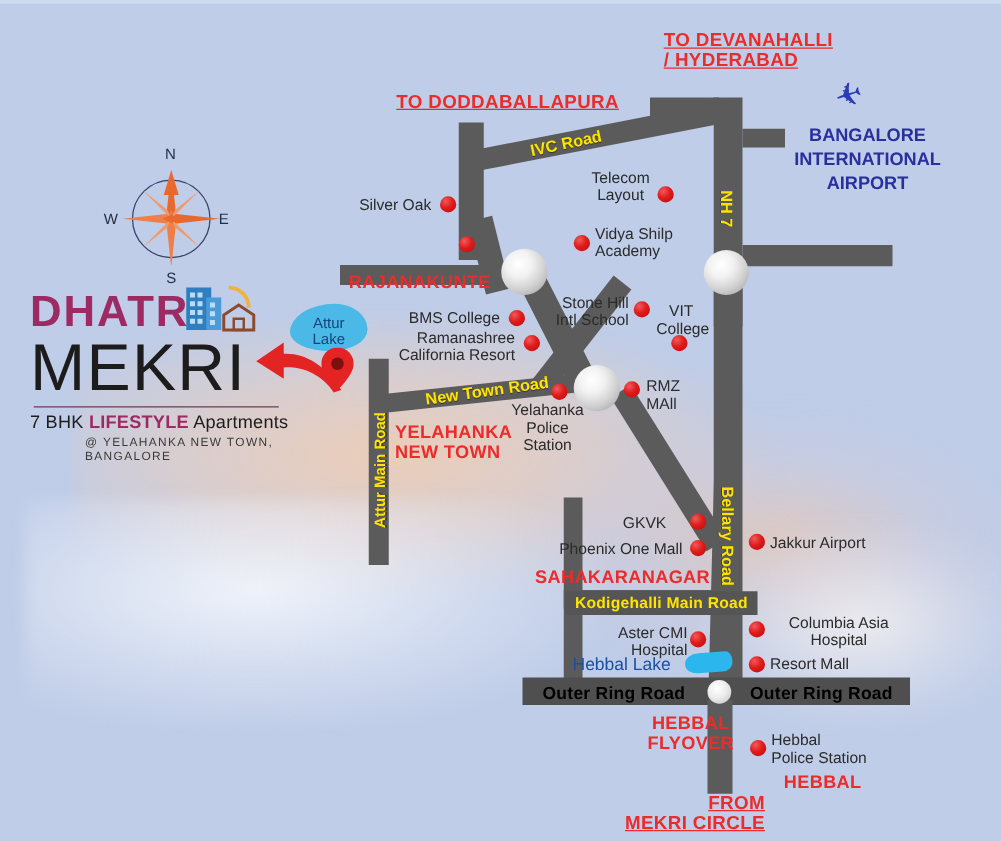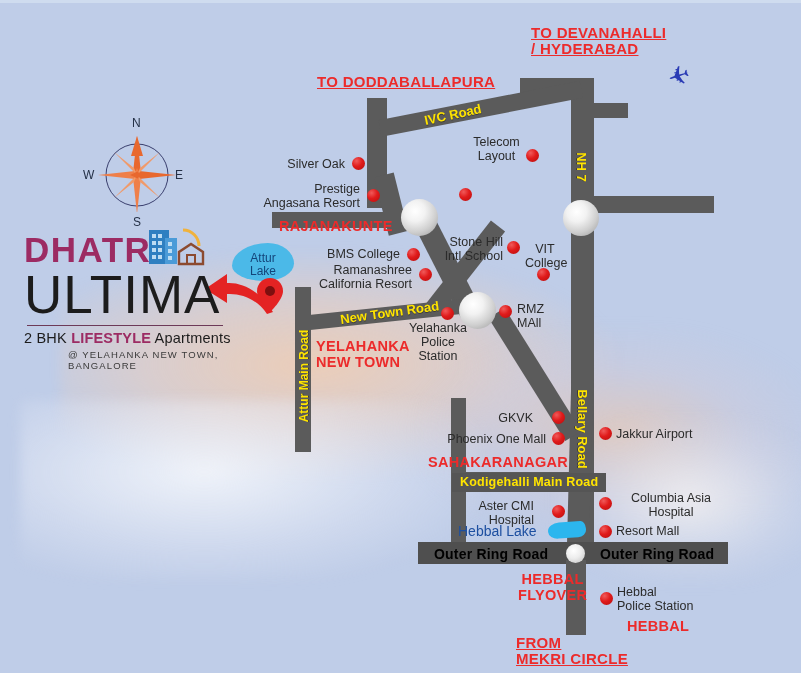--- a/index.html
+++ b/index.html
@@ -202,24 +202,27 @@
   <div class="roadlabel" style="left:542px;top:422px;transform:rotate(90deg);transform-origin:center;">Bellary Road</div>
 
   <div class="roadlabel badge" style="left:452px;top:473px;">Kodigehalli Main Road</div>
 
   <div class="orr-text" style="left:434px;top:546px;">Outer Ring Road</div>
   <div class="orr-text" style="left:600px;top:546px;">Outer Ring Road</div>
 
   <div class="place big" style="left:297px;top:74px;margin-left:20px;">TO DODDABALLAPURA</div>
   <div class="place big" style="left:531px;top:25px;">TO DEVANAHALLI
 / HYDERABAD</div>
-  <div class="place big" style="left:516px;top:635px;text-align:left;">FROM
+  <div class="place big" style="left:500px;top:635px;text-align:right;">FROM
 MEKRI CIRCLE</div>
 
   <div class="plane" style="left:668px;top:63px;">✈</div>
+  <div class="airport-text" style="left:614px;top:100px;width:160px;">BANGALORE
+INTERNATIONAL
+AIRPORT</div>
 
   <div class="place" style="left:279px;top:218px;">RAJANAKUNTE</div>
   <div class="place" style="left:316px;top:338px;">YELAHANKA
 NEW TOWN</div>
   <div class="place" style="left:428px;top:454px;text-align:center;">SAHAKARANAGAR</div>
   <div class="place" style="left:518px;top:571px;text-align:center;">HEBBAL
 FLYOVER</div>
   <div class="place" style="left:627px;top:618px;">HEBBAL</div>
 
   <div class="lake-attur" style="left:232px;top:243px;width:62px;height:38px;"></div>
@@ -238,28 +241,28 @@
     <svg width="26" height="34" viewBox="0 0 26 34">
       <path d="M13 0 C5.8 0 0 5.8 0 13 C0 22 13 34 13 34 C13 34 26 22 26 13 C26 5.8 20.2 0 13 0 Z" fill="#e42323"></path>
       <circle cx="13" cy="13" r="5" fill="#7d0f0f"></circle>
     </svg>
   </div>
 
   <div class="poi" style="left:352px;top:157px;"></div>
   <div class="poi-label r" style="left:255px;top:157px;width:90px;">Silver Oak</div>
 
   <div class="poi" style="left:367px;top:189px;"></div>
-  <div class="poi-label r" style="left:238px;top:182px;width:122px;">Prestige
-Angasana Resort</div>
 
   <div class="poi" style="left:526px;top:149px;"></div>
   <div class="poi-label c" style="left:469px;top:135px;width:55px;">Telecom
 Layout</div>
 
   <div class="poi" style="left:459px;top:188px;"></div>
+  <div class="poi-label" style="left:476px;top:180px;width:90px;">Vidya Shilp
+Academy</div>
 
   <div class="poi" style="left:407px;top:248px;"></div>
   <div class="poi-label r" style="left:308px;top:247px;width:92px;">BMS College</div>
 
   <div class="poi" style="left:419px;top:268px;"></div>
   <div class="poi-label r" style="left:304px;top:263px;width:108px;">Ramanashree
 California Resort</div>
 
   <div class="poi" style="left:507px;top:241px;"></div>
   <div class="poi-label r" style="left:437px;top:235px;width:66px;">Stone Hill
@@ -281,21 +284,21 @@
   <div class="poi" style="left:552px;top:411px;"></div>
   <div class="poi-label r" style="left:485px;top:411px;width:48px;">GKVK</div>
 
   <div class="poi" style="left:552px;top:432px;"></div>
   <div class="poi-label r" style="left:440px;top:432px;width:106px;">Phoenix One Mall</div>
 
   <div class="poi" style="left:599px;top:427px;"></div>
   <div class="poi-label" style="left:616px;top:427px;width:96px;">Jakkur Airport</div>
 
   <div class="poi" style="left:552px;top:505px;"></div>
-  <div class="poi-label r" style="left:456px;top:499px;width:78px;">Aster CMI
+  <div class="poi-label r" style="left:472px;top:499px;width:78px;">Aster CMI
 Hospital</div>
 
   <div class="poi" style="left:599px;top:497px;"></div>
   <div class="poi-label" style="left:616px;top:491px;width:110px;text-align:center;">Columbia Asia
 Hospital</div>
 
   <div class="poi" style="left:599px;top:525px;"></div>
   <div class="poi-label" style="left:616px;top:524px;width:90px;">Resort Mall</div>
 
   <div class="poi" style="left:600px;top:592px;"></div>
@@ -343,21 +346,21 @@
               <rect x="15" y="29" width="4" height="4"></rect>
             <rect x="25" y="16" width="4" height="4"></rect>
               <rect x="25" y="23" width="4" height="4"></rect>
             <rect x="25" y="30" width="4" height="4"></rect>
           </g>
           <path d="M36 38 L36 26 L48 18 L60 26 L60 38 Z" fill="none" stroke="#8c4a2f" stroke-width="2.4"></path>
           <rect x="44" y="29" width="8" height="9" fill="none" stroke="#8c4a2f" stroke-width="2"></rect>
         </svg>
       </div>
     </div>
-    <div class="logo-ultima">ULTIMA</div>
+    <div class="logo-ultima">MEKRI</div>
     <div class="logo-rule" style="width:196px;"></div>
     <div class="logo-sub">
-      <span>2 BHK </span><b>LIFESTYLE</b><span> Apartments</span>
+      <span>7 BHK </span><b>LIFESTYLE</b><span> Apartments</span>
     </div>
     <div class="logo-addr">@ YELAHANKA NEW TOWN, BANGALORE</div>
   </div>
 
 </div>
 
 </body></html>

